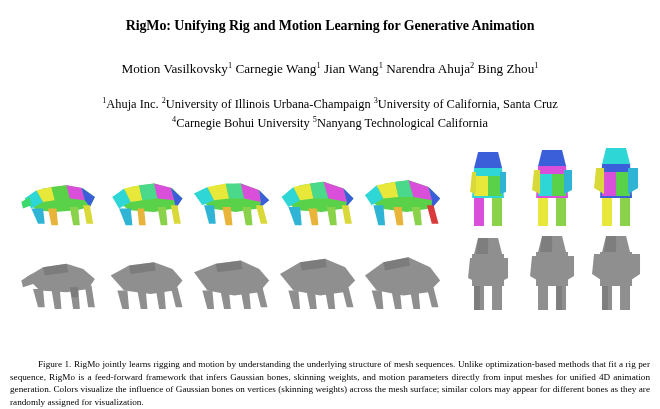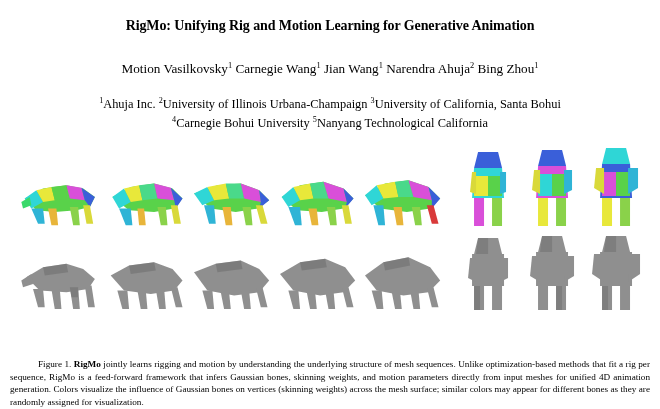--- a/index.html
+++ b/index.html
@@ -87,21 +87,21 @@
   .caption {
     position: absolute;
     left: 10px;
     right: 10px;
     top: 341px;
     font-size: 9.2px;
     line-height: 1.38;
     text-align: justify;
     font-family: "Liberation Serif", serif;
   }
-  .caption b { font-weight: bold; }
+  .caption b { font-weight: normal; }
   .cap-label { font-weight: normal; margin-left: 28px; }
 </style>
 </head>
 <body>
 
 <div class="page">
 
   <div class="title">RigMo: Unifying Rig and Motion Learning for Generative Animation</div>
 
   <div class="authors">
@@ -111,21 +111,21 @@
       <span>Jian Wang</span><sup>1</sup>
       <span>Narendra Ahuja</span><sup>2</sup>
       <span>Bing Zhou</span><sup>1</sup>
     </div>
   </div>
 
   <div class="affil">
     <div>
       <sup>1</sup><span>Ahuja Inc.</span>
       <sup>2</sup><span>University of Illinois Urbana-Champaign</span>
-      <sup>3</sup><span>University of California, Santa Bohui</span>
+      <sup>3</sup><span>University of California, Santa Cruz</span>
     </div>
     <div>
       <sup>4</sup><span>Carnegie Bohui University</span>
       <sup>5</sup><span>Nanyang Technological California</span>
     </div>
   </div>
 
   <div class="figure">
 
     <div class="fig-row row-top">

